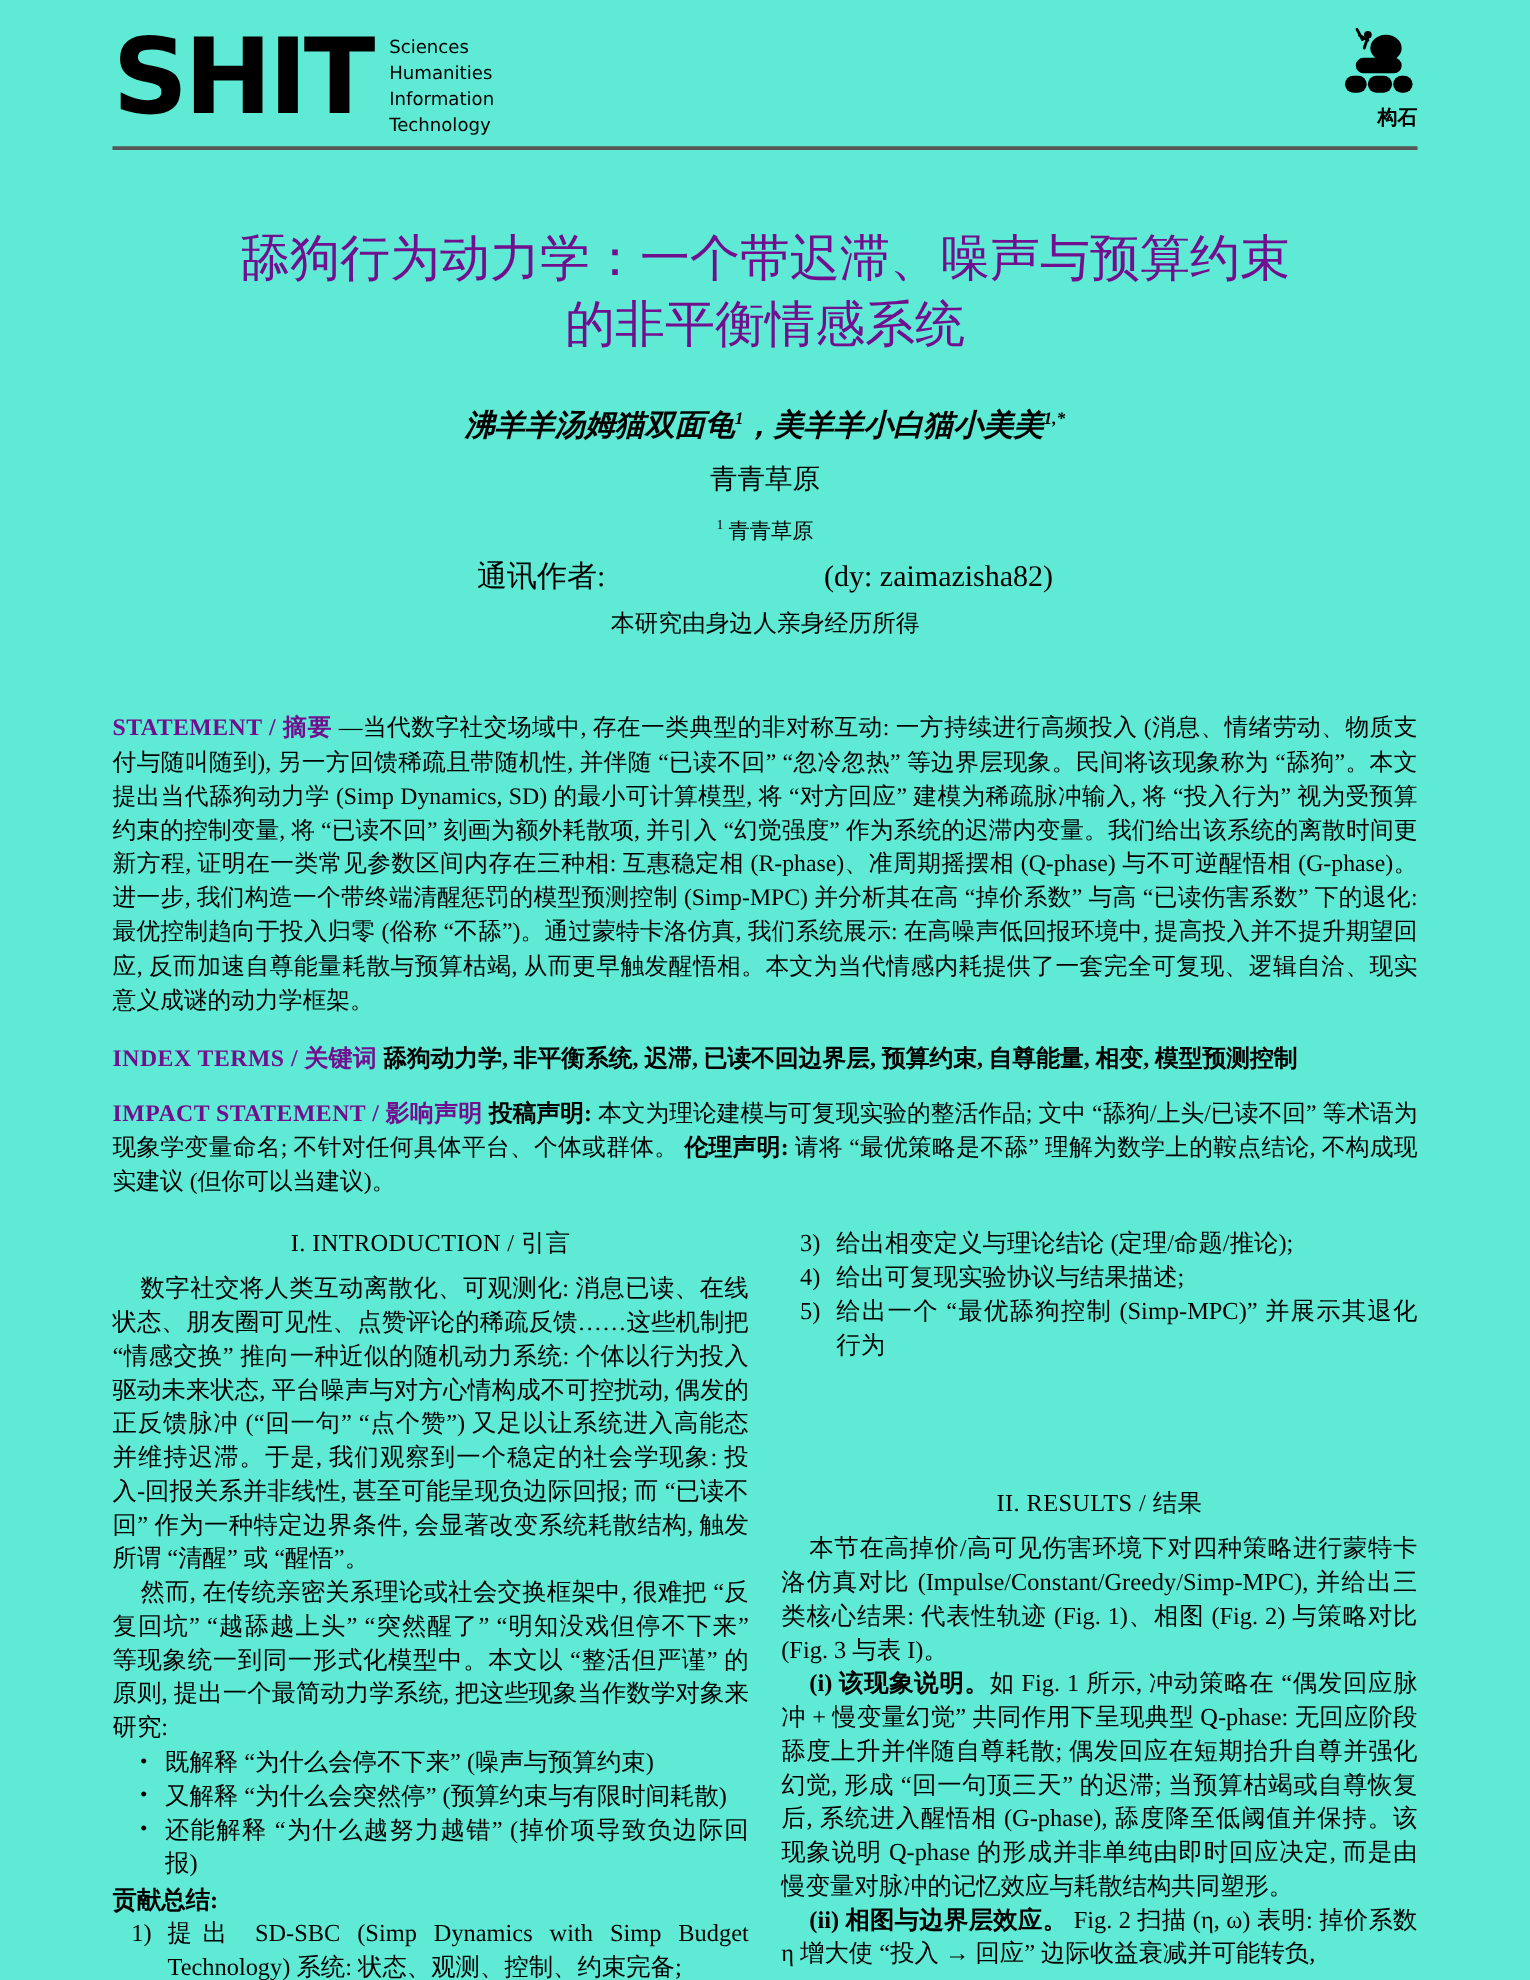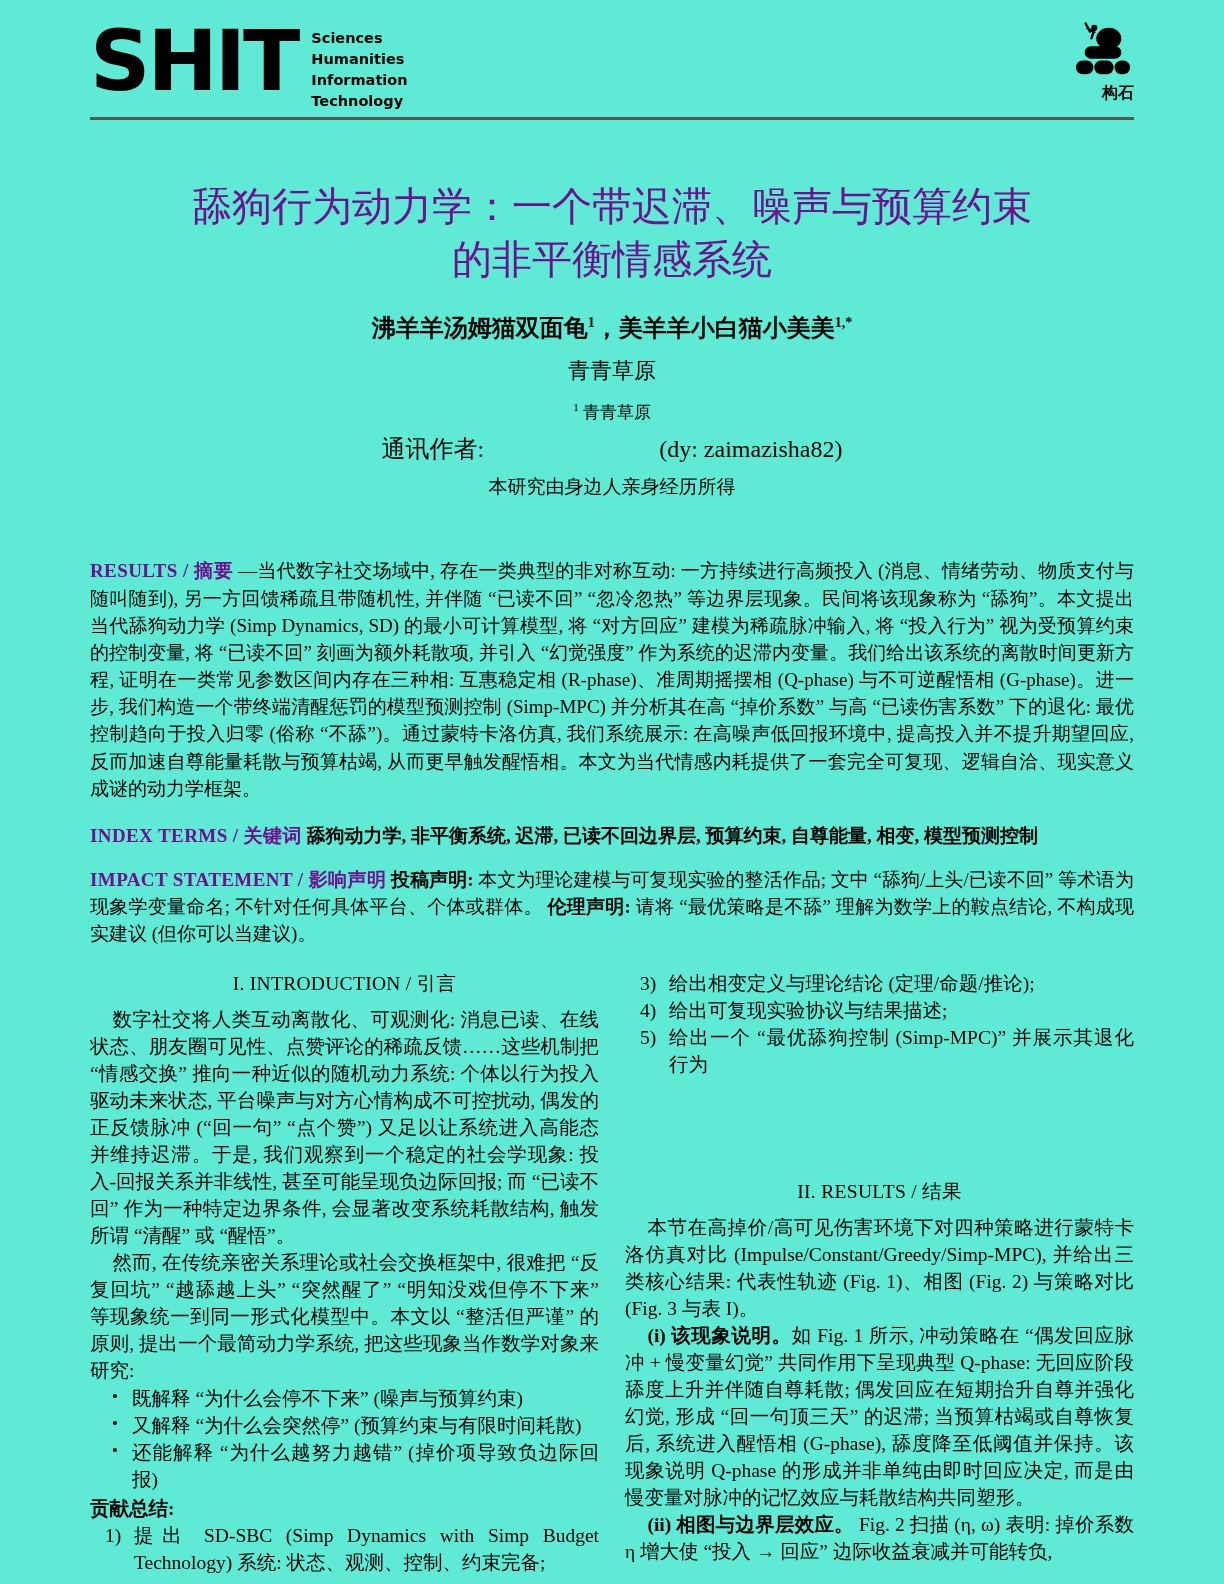--- a/index.html
+++ b/index.html
@@ -13,36 +13,36 @@
   .content { padding:20px 90px 0 90px; }
 
   
   .masthead { display:flex; align-items:flex-start; }
   .logo {
     font-family:"DejaVu Sans","Liberation Sans",sans-serif;
     font-weight:900; font-size:84px; line-height:0.98; letter-spacing:-3px;
   }
   .logo-sub {
     font-family:"DejaVu Sans","Liberation Sans",sans-serif;
-    font-weight:bold; font-size:14.5px; line-height:1.45;
+    font-weight:normal; font-size:14.5px; line-height:1.45;
     margin-left:14px; padding-top:8px;
   }
   .badge { margin-left:auto; display:flex; flex-direction:column; align-items:flex-end; padding-top:2px; }
   .badge-label {
     font-family:"DejaVu Sans","Liberation Sans",sans-serif;
     font-weight:bold; font-size:16px; margin-top:1px;
   }
   .rule { border:0; border-top:3px solid #565656; margin-top:5px; }
 
   
   .title {
     margin-top:60px; text-align:center; color:var(--accent);
     font-size:40px; line-height:1.33; font-weight:500;
   }
-  .authors { margin-top:26px; text-align:center; font-size:24px; font-weight:bold; }
+  .authors { margin-top:38px; text-align:center; font-size:24px; font-weight:bold;font-style:italic; }
   .authors sup { font-size:14px; font-weight:bold; }
   .affiliation { margin-top:12px; text-align:center; font-size:22px; }
   .affil-note { margin-top:15px; text-align:center; font-size:17px; }
   .affil-note sup { font-size:11px; }
   .correspondence { margin-top:9px; text-align:center; font-size:24px; }
   .corr-spacer { display:inline-block; width:175px; }
   .study-note { margin-top:9px; text-align:center; font-size:19px; }
 
   
   .block { text-align:justify; font-size:19px; line-height:1.43; }
@@ -108,21 +108,21 @@
     <div class="affiliation">青青草原</div>
     <div class="affil-note">
       <sup>1</sup> <span>青青草原</span>
     </div>
     <div class="correspondence">
       <span>通讯作者:</span><span class="corr-spacer"></span><span>(dy: zaimazisha82)</span>
     </div>
     <div class="study-note">本研究由身边人亲身经历所得</div>
 
     <p class="block abstract">
-      <span class="front-label">RESULTS / 摘要</span>
+      <span class="front-label">STATEMENT / 摘要</span>
       <span>—当代数字社交场域中, 存在一类典型的非对称互动: 一方持续进行高频投入 (消息、情绪劳动、物质支付与随叫随到), 另一方回馈稀疏且带随机性, 并伴随 “已读不回” “忽冷忽热” 等边界层现象。民间将该现象称为 “舔狗”。本文提出当代舔狗动力学 (Simp Dynamics, SD) 的最小可计算模型, 将 “对方回应” 建模为稀疏脉冲输入, 将 “投入行为” 视为受预算约束的控制变量, 将 “已读不回” 刻画为额外耗散项, 并引入 “幻觉强度” 作为系统的迟滞内变量。我们给出该系统的离散时间更新方程, 证明在一类常见参数区间内存在三种相: 互惠稳定相 (R-phase)、准周期摇摆相 (Q-phase) 与不可逆醒悟相 (G-phase)。进一步, 我们构造一个带终端清醒惩罚的模型预测控制 (Simp-MPC) 并分析其在高 “掉价系数” 与高 “已读伤害系数” 下的退化: 最优控制趋向于投入归零 (俗称 “不舔”)。通过蒙特卡洛仿真, 我们系统展示: 在高噪声低回报环境中, 提高投入并不提升期望回应, 反而加速自尊能量耗散与预算枯竭, 从而更早触发醒悟相。本文为当代情感内耗提供了一套完全可复现、逻辑自洽、现实意义成谜的动力学框架。</span>
     </p>
 
     <p class="block keywords">
       <span class="front-label">INDEX TERMS / 关键词</span>
       <span>舔狗动力学, 非平衡系统, 迟滞, 已读不回边界层, 预算约束, 自尊能量, 相变, 模型预测控制</span>
     </p>
 
     <p class="block impact">
       <span class="front-label">IMPACT STATEMENT / 影响声明</span>

